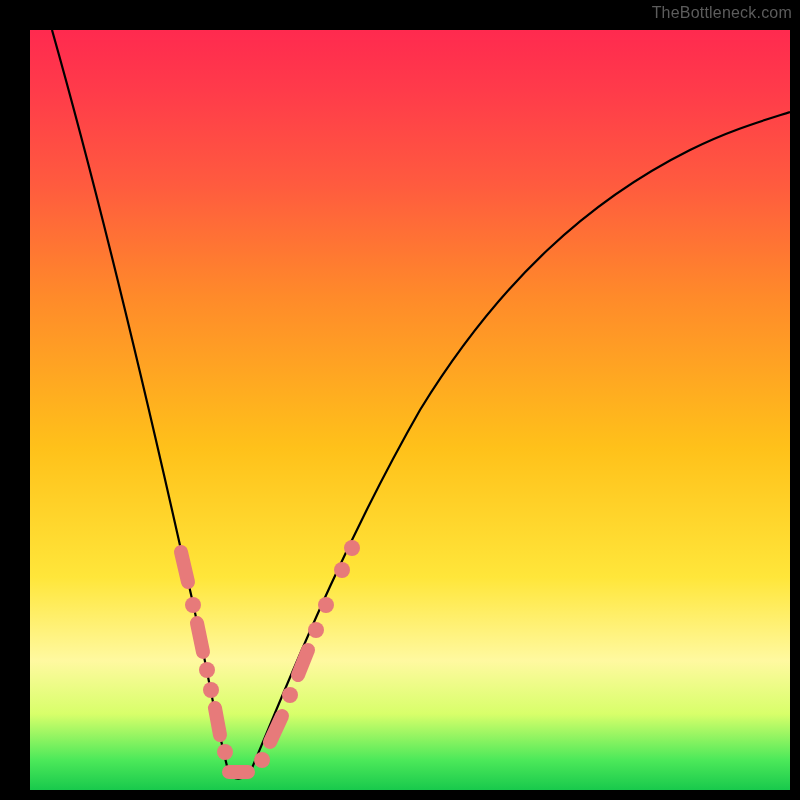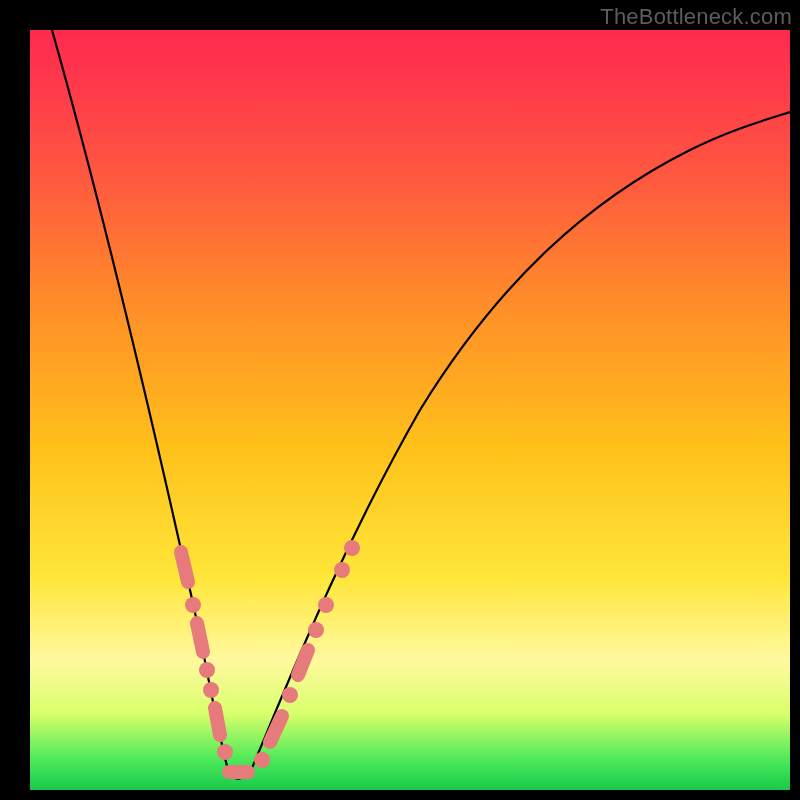--- a/index.html
+++ b/index.html
@@ -34,21 +34,21 @@
       #d8ff6a 90%,
       #4de95a 96%,
       #18c94c 100%
     );
   }
   .watermark {
     position: absolute;
     top: 4px;
     right: 8px;
     color: #5c5c5c;
-    font-size: 22px;
+    font-size: 16px;
     font-weight: 500;
     letter-spacing: 0.2px;
     z-index: 5;
     user-select: none;
   }
   svg.curve {
     position: absolute;
     left: 0;
     top: 0;
     width: 760px;

